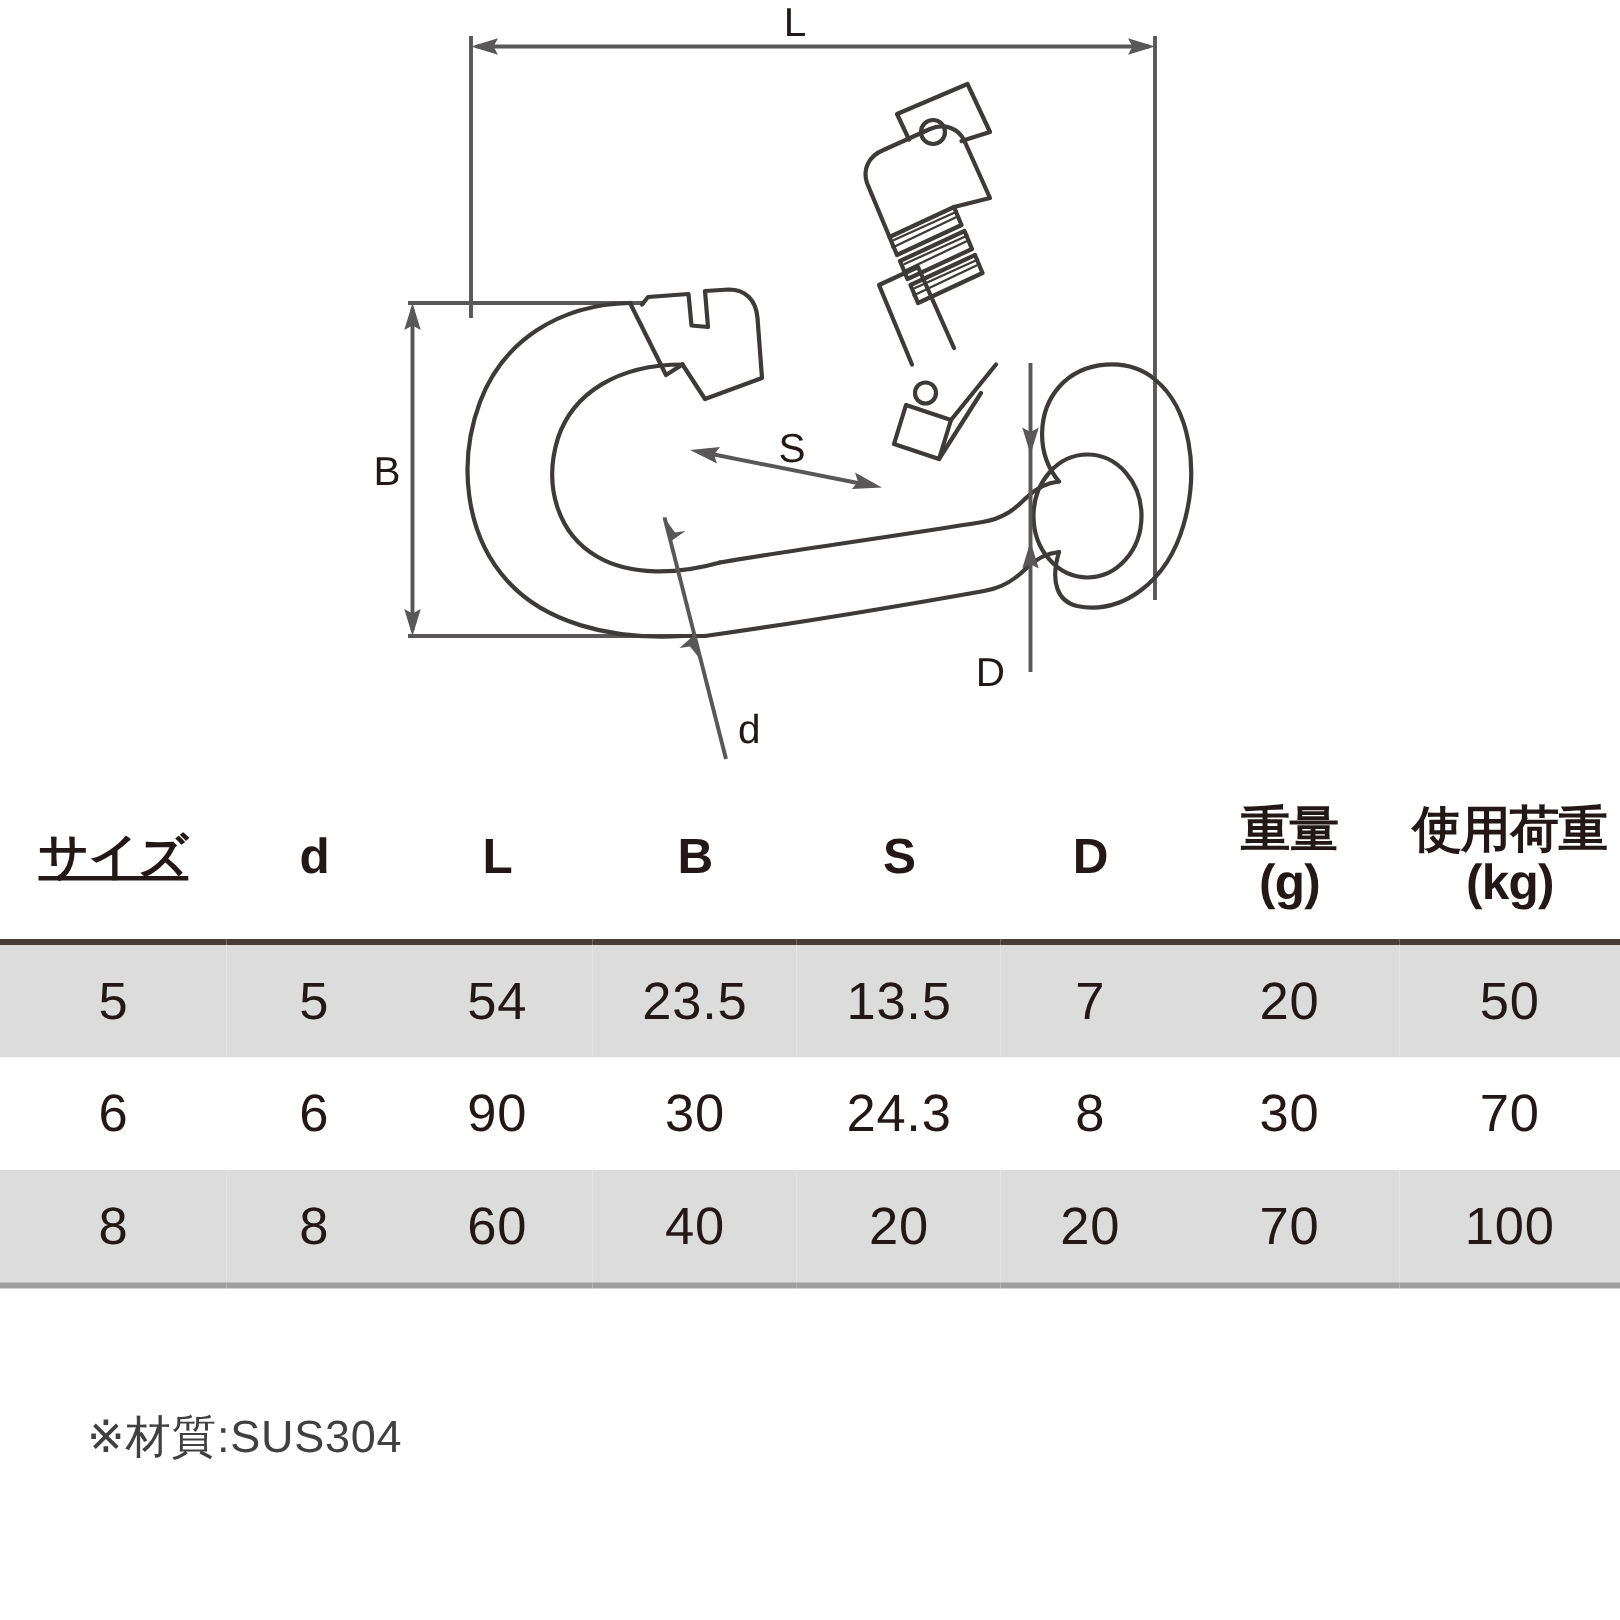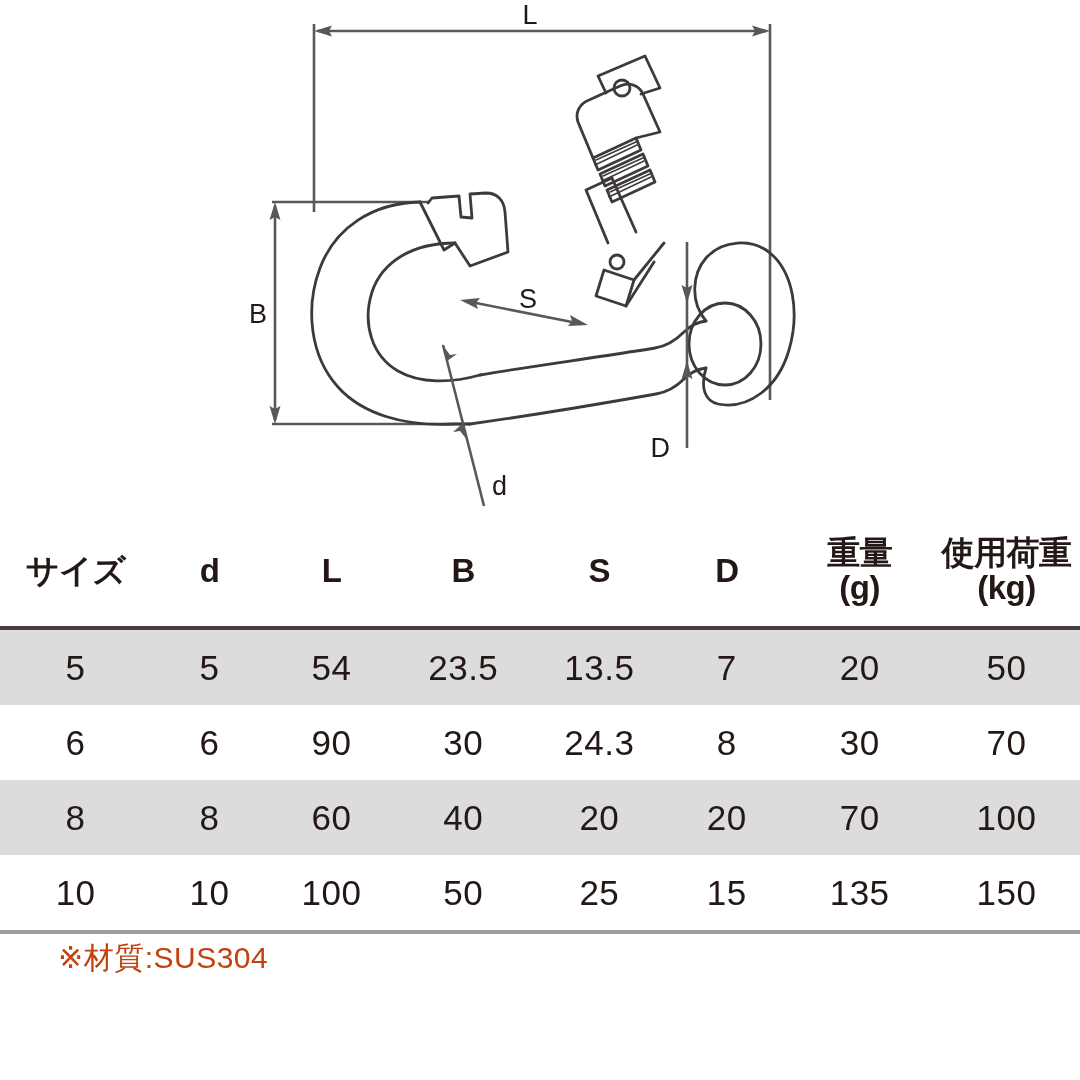--- a/index.html
+++ b/index.html
@@ -46,36 +46,36 @@
   .spec-table tbody td{
     font-size:35px;
     font-weight:normal;
     height:75px;
     letter-spacing:0.5px;
   }
   .spec-table tbody tr.shaded{background:#dcdcdc;}
   .spec-table tbody tr.plain{background:#ffffff;}
   .spec-table tbody tr:last-child{border-bottom:4px solid #9e9e9e;}
 
-  .col-size{width:14.0%;}
+  .col-size{width:14.0%;text-decoration:underline;}
   .col-d{width:10.8%;}
   .col-l{width:11.8%;}
   .col-b{width:12.6%;}
   .col-s{width:12.6%;}
   .col-dd{width:11.0%;}
   .col-w{width:13.6%;}
   .col-load{width:13.6%;}
 
   .hdr-sub{display:block;font-size:33px;font-weight:bold;}
 
   .footnote{
     position:absolute;left:58px;top:938px;
     font-size:30px;
     letter-spacing:0.5px;
-    color:#c2410c;
+    color:#404040;
     font-family:"Liberation Sans","DejaVu Sans",sans-serif;
   }
 </style>
 </head>
 <body>
 
 <div class="page">
 
   <div class="drawing">
     <svg viewBox="0 0 1080 512" xmlns="http://www.w3.org/2000/svg">
@@ -278,28 +278,18 @@
       <tr class="shaded">
         <td>8</td>
         <td>8</td>
         <td>60</td>
         <td>40</td>
         <td>20</td>
         <td>20</td>
         <td>70</td>
         <td>100</td>
       </tr>
-      <tr class="plain">
-        <td>10</td>
-        <td>10</td>
-        <td>100</td>
-        <td>50</td>
-        <td>25</td>
-        <td>15</td>
-        <td>135</td>
-        <td>150</td>
-      </tr>
     </tbody>
   </table>
 
   <div class="footnote">※材質:SUS304</div>
 
 </div>
 
 </body></html>

